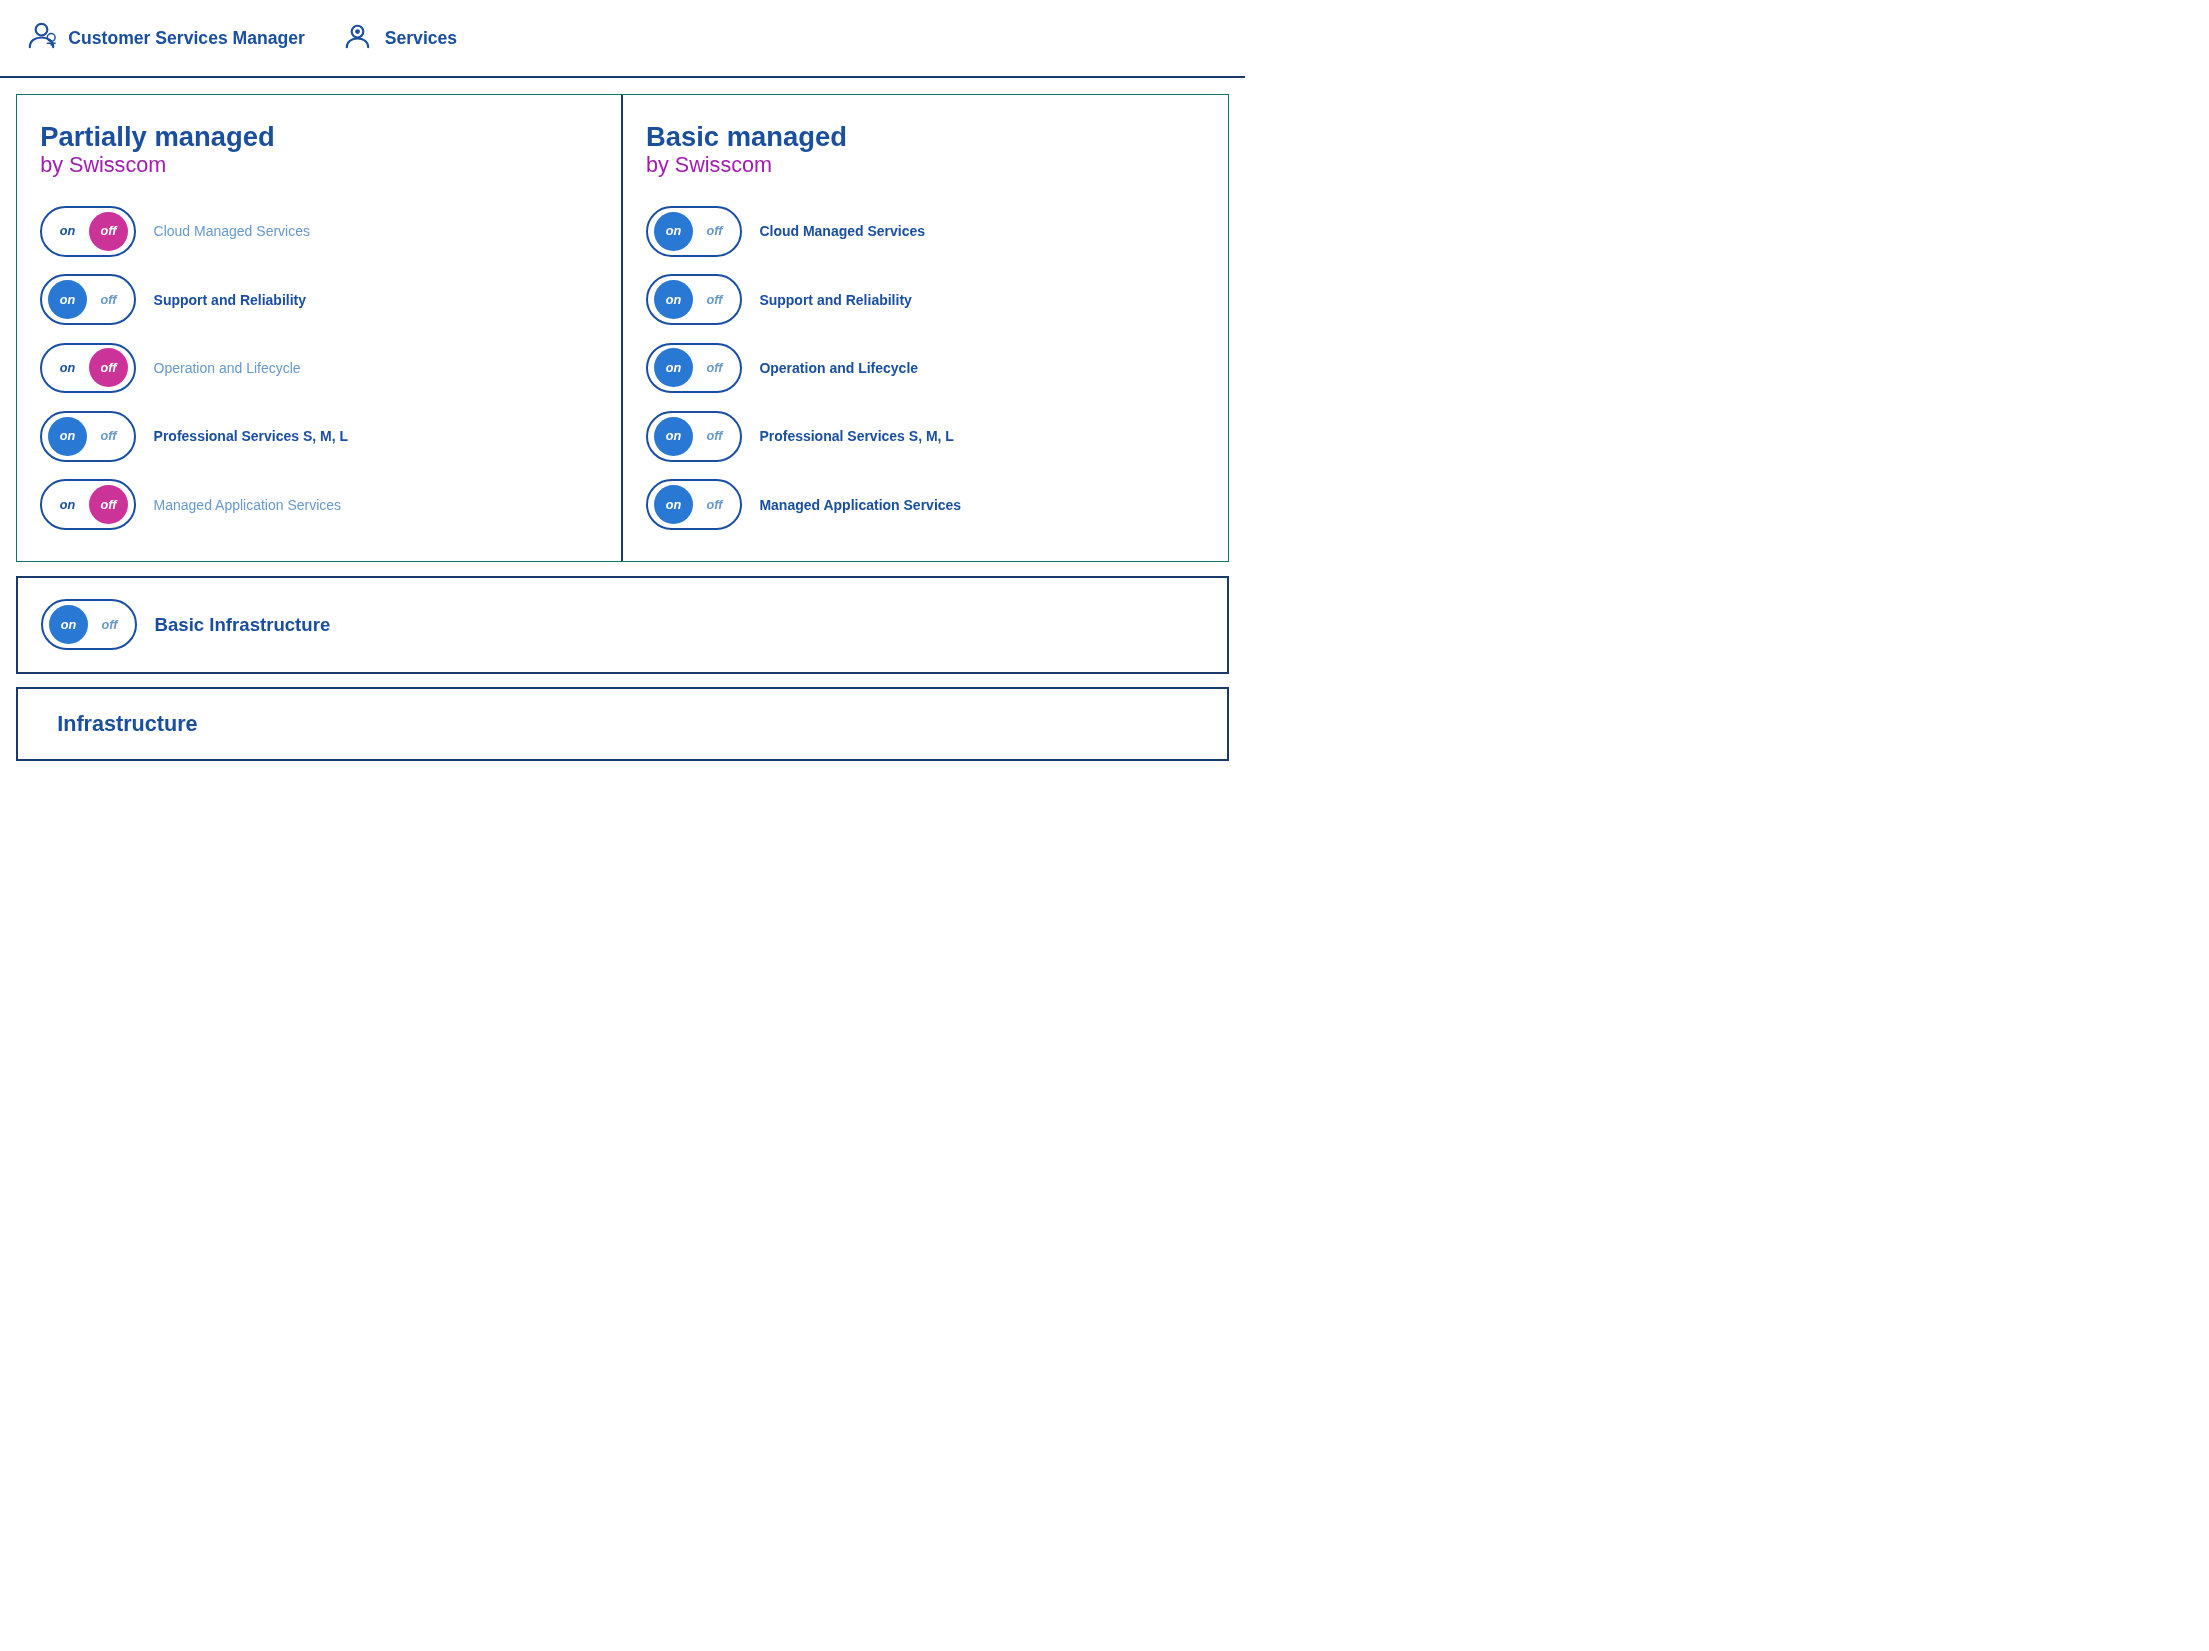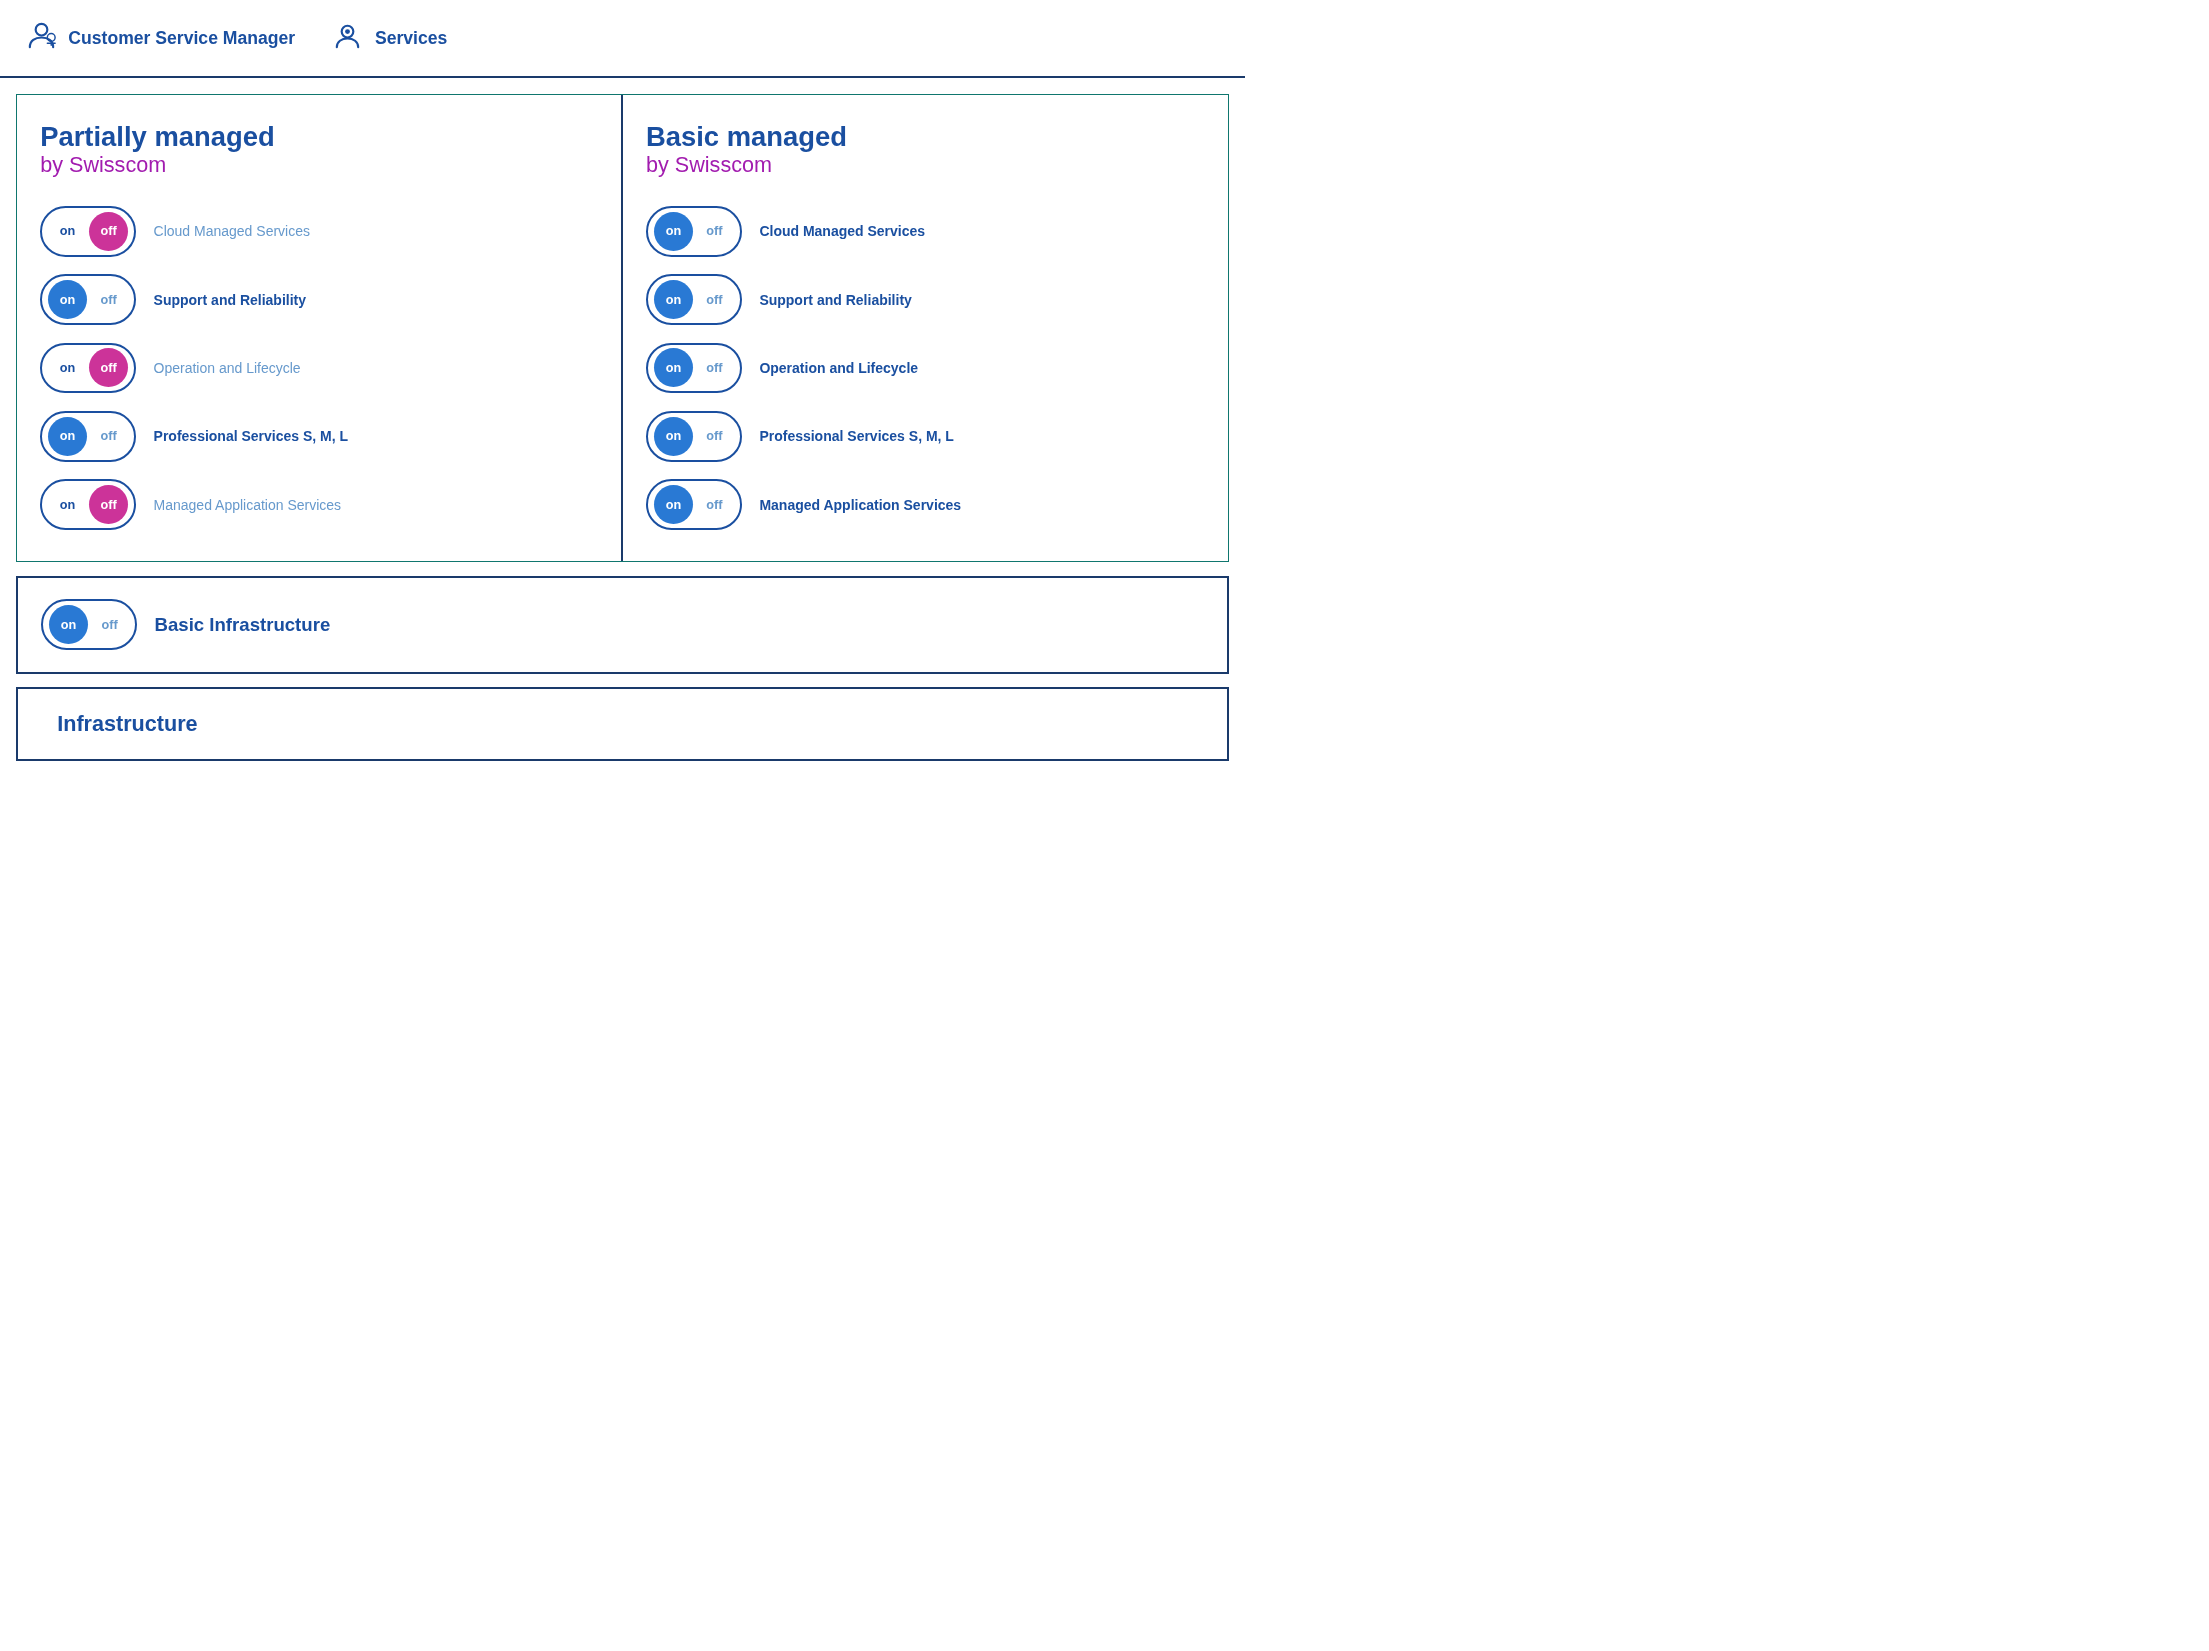--- a/index.html
+++ b/index.html
@@ -94,20 +94,21 @@
       height: 39px;
       border-radius: 50%;
       display: flex;
       align-items: center;
       justify-content: center;
       font-size: 12.7px;
       font-weight: 700;
       cursor: pointer;
       border: none;
       outline: none;
+      font-style: italic;
     }
     .toggle-btn.on-active {
       background: #2979d4;
       color: #fff;
     }
     .toggle-btn.on-inactive {
       background: transparent;
       color: #1a4fa0;
     }
     .toggle-btn.off-active {
@@ -164,21 +165,21 @@
   <div class="header-item">
     <span class="header-icon">
       <svg class="icon-svg" viewBox="0 0 36 36" fill="none" xmlns="http://www.w3.org/2000/svg">
         <circle cx="18" cy="12" r="6" stroke="#1a4fa0" stroke-width="2.2" fill="none"></circle>
         <path d="M6 30c0-6.627 5.373-10 12-10s12 3.373 12 10" stroke="#1a4fa0" stroke-width="2.2" fill="none" stroke-linecap="round"></path>
         <circle cx="28" cy="20" r="4" stroke="#1a4fa0" stroke-width="1.5" fill="none"></circle>
         <line x1="28" y1="24" x2="28" y2="28" stroke="#1a4fa0" stroke-width="1.5" stroke-linecap="round"></line>
         <line x1="24" y1="26" x2="32" y2="26" stroke="#1a4fa0" stroke-width="1.5" stroke-linecap="round"></line>
       </svg>
     </span>
-    <span class="header-label">Customer Service Manager</span>
+    <span class="header-label">Customer Services Manager</span>
   </div>
   <div class="header-item">
     <span class="header-icon">
       <svg class="icon-svg" viewBox="0 0 36 36" fill="none" xmlns="http://www.w3.org/2000/svg">
         <circle cx="18" cy="14" r="6" stroke="#1a4fa0" stroke-width="2.2" fill="none"></circle>
         <path d="M7 30c0-5.523 4.925-9 11-9s11 3.477 11 9" stroke="#1a4fa0" stroke-width="2.2" fill="none" stroke-linecap="round"></path>
         <circle cx="18" cy="14" r="2.5" fill="#1a4fa0"></circle>
       </svg>
     </span>
     <span class="header-label">Services</span>

